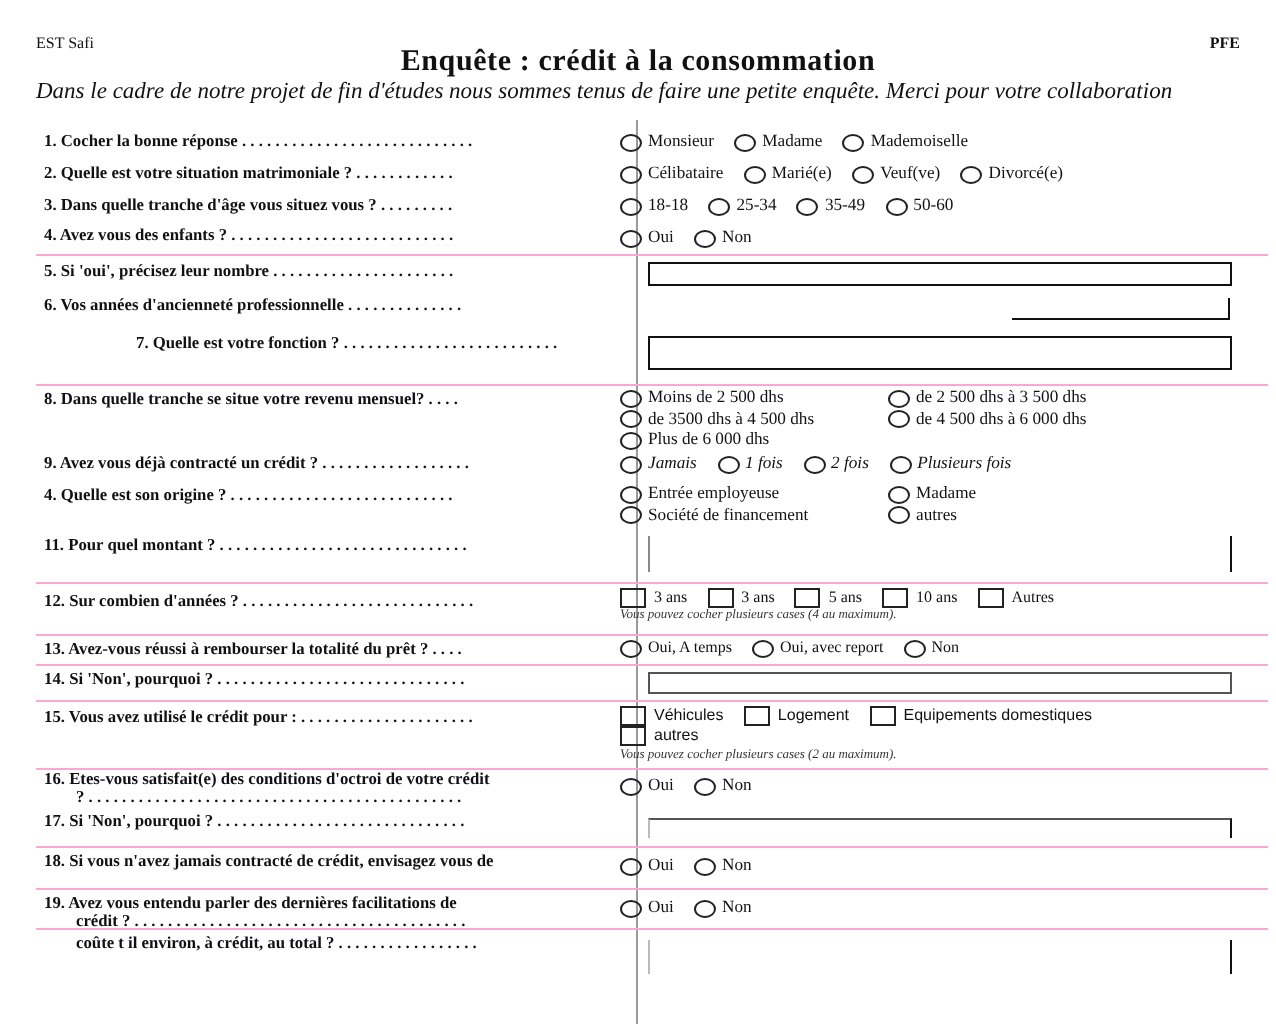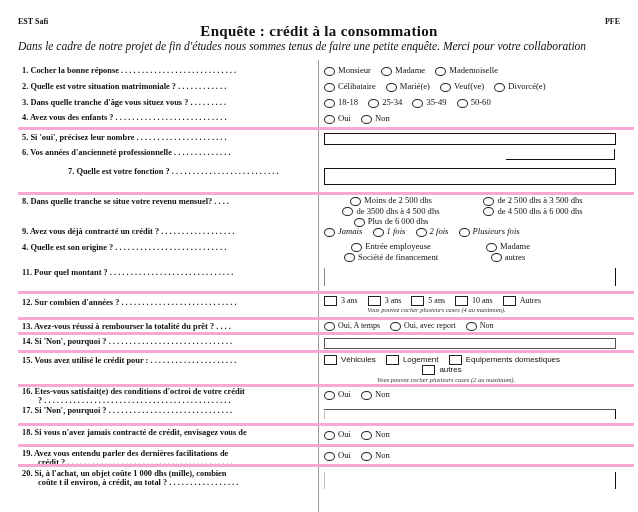--- a/index.html
+++ b/index.html
@@ -1,26 +1,26 @@
 <!DOCTYPE html>
 <html><head>
 <meta charset="utf-8">
 <style>
   html, body { margin: 0; padding: 0; background: #ffffff; }
   body { width: 638px; height: 512px; overflow: hidden; position: relative; font-family: "Liberation Serif", "DejaVu Serif", serif; color: #111; }
-  .hdr-left { position: absolute; left: 18px; top: 17px; font-size: 8px; font-weight: bold; }
+  .hdr-left { position: absolute; left: 18px; top: 17px; font-size: 8px; font-weight: normal; }
   .hdr-right { position: absolute; right: 18px; top: 17px; font-size: 8px; font-weight: bold; }
   .title { position: absolute; left: 0; width: 638px; top: 23px; text-align: center; font-size: 15px; font-weight: bold; letter-spacing: 0.3px; }
   .intro { position: absolute; left: 18px; top: 41px; width: 600px; font-size: 11.5px; font-style: italic; line-height: 11px; }
   .vline { position: absolute; left: 318px; top: 60px; width: 1px; height: 452px; background: #9a9a9a; }
   .row { position: absolute; left: 18px; width: 616px; }
-  .row.sep { border-top: 3px solid #f9a8d4; }
+  .row.sep { border-top: 1px solid #f9a8d4; }
   .q { position: absolute; left: 4px; width: 290px; font-size: 8.4px; font-weight: bold; line-height: 10px; white-space: nowrap; }
   .q .cont { display: block; padding-left: 16px; }
-  .ans { position: absolute; left: 306px; font-size: 8.6px; white-space: nowrap; text-align: center; }
+  .ans { position: absolute; left: 292px; font-size: 8.6px; white-space: nowrap; }
   .opt { display: inline-block; margin-right: 8px; }
   .radio { display: inline-block; width: 9px; height: 7px; border: 1px solid #222; border-radius: 50%; vertical-align: middle; margin-right: 3px; }
   .check { display: inline-block; width: 11px; height: 8px; border: 1px solid #222; vertical-align: middle; margin-right: 4px; }
   .box { position: absolute; border: 1px solid #111; background: #fff; }
   .hint { font-size: 6.5px; font-style: italic; color: #333; }
   .grid2 { display: grid; grid-template-columns: 134px 150px; row-gap: 1px; }
 </style>
 </head>
 <body>
 
@@ -187,17 +187,16 @@
     <span class="cont">crédit ? . . . . . . . . . . . . . . . . . . . . . . . . . . . . . . . . . . . . . . . .</span>
   </div>
   <div class="ans" style="top:3px;">
     <span class="opt"><span class="radio"></span><span>Oui</span></span>
     <span class="opt"><span class="radio"></span><span>Non</span></span>
   </div>
 </div>
 
 <div class="row sep" style="top:464px;height:30px;">
   <div class="q" style="top:2px;line-height:9px;">
-    <span>20. Si, à l'achat, un objet coûte 1 000 dhs (mille), combien</span>
     <span class="cont">coûte t il environ, à crédit, au total ? . . . . . . . . . . . . . . . . .</span>
   </div>
   <div style="position:absolute;left:306px;top:5px;width:290px;height:17px;border-left:1px solid #bbb;border-right:1px solid #111;"></div>
 </div>
 
 </body></html>

